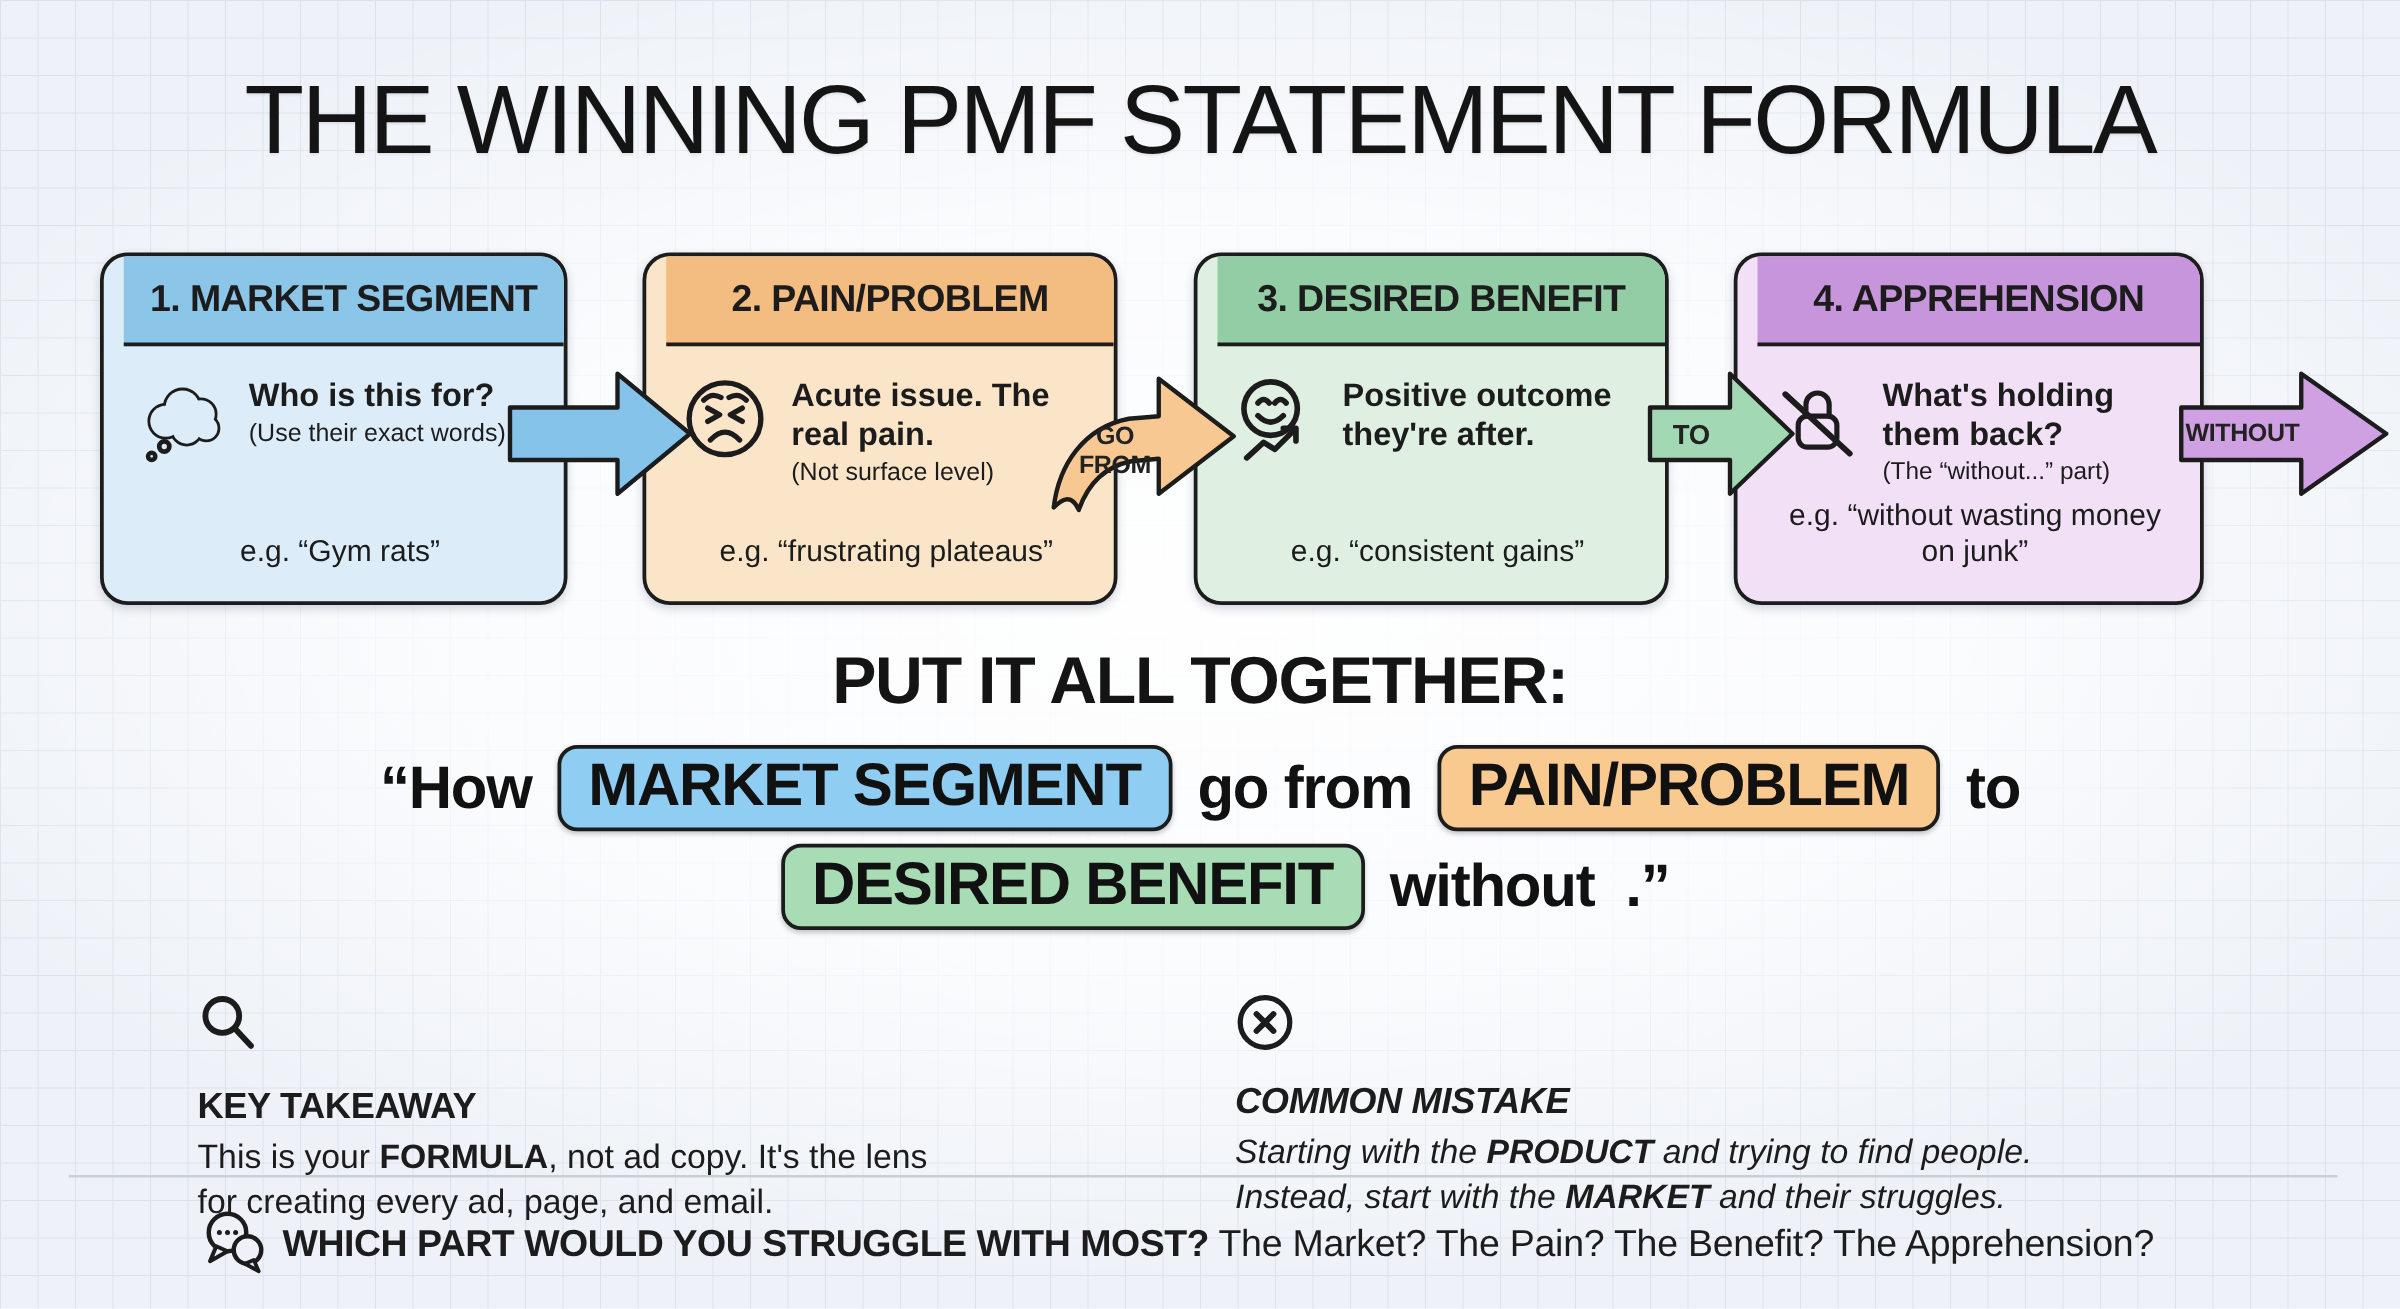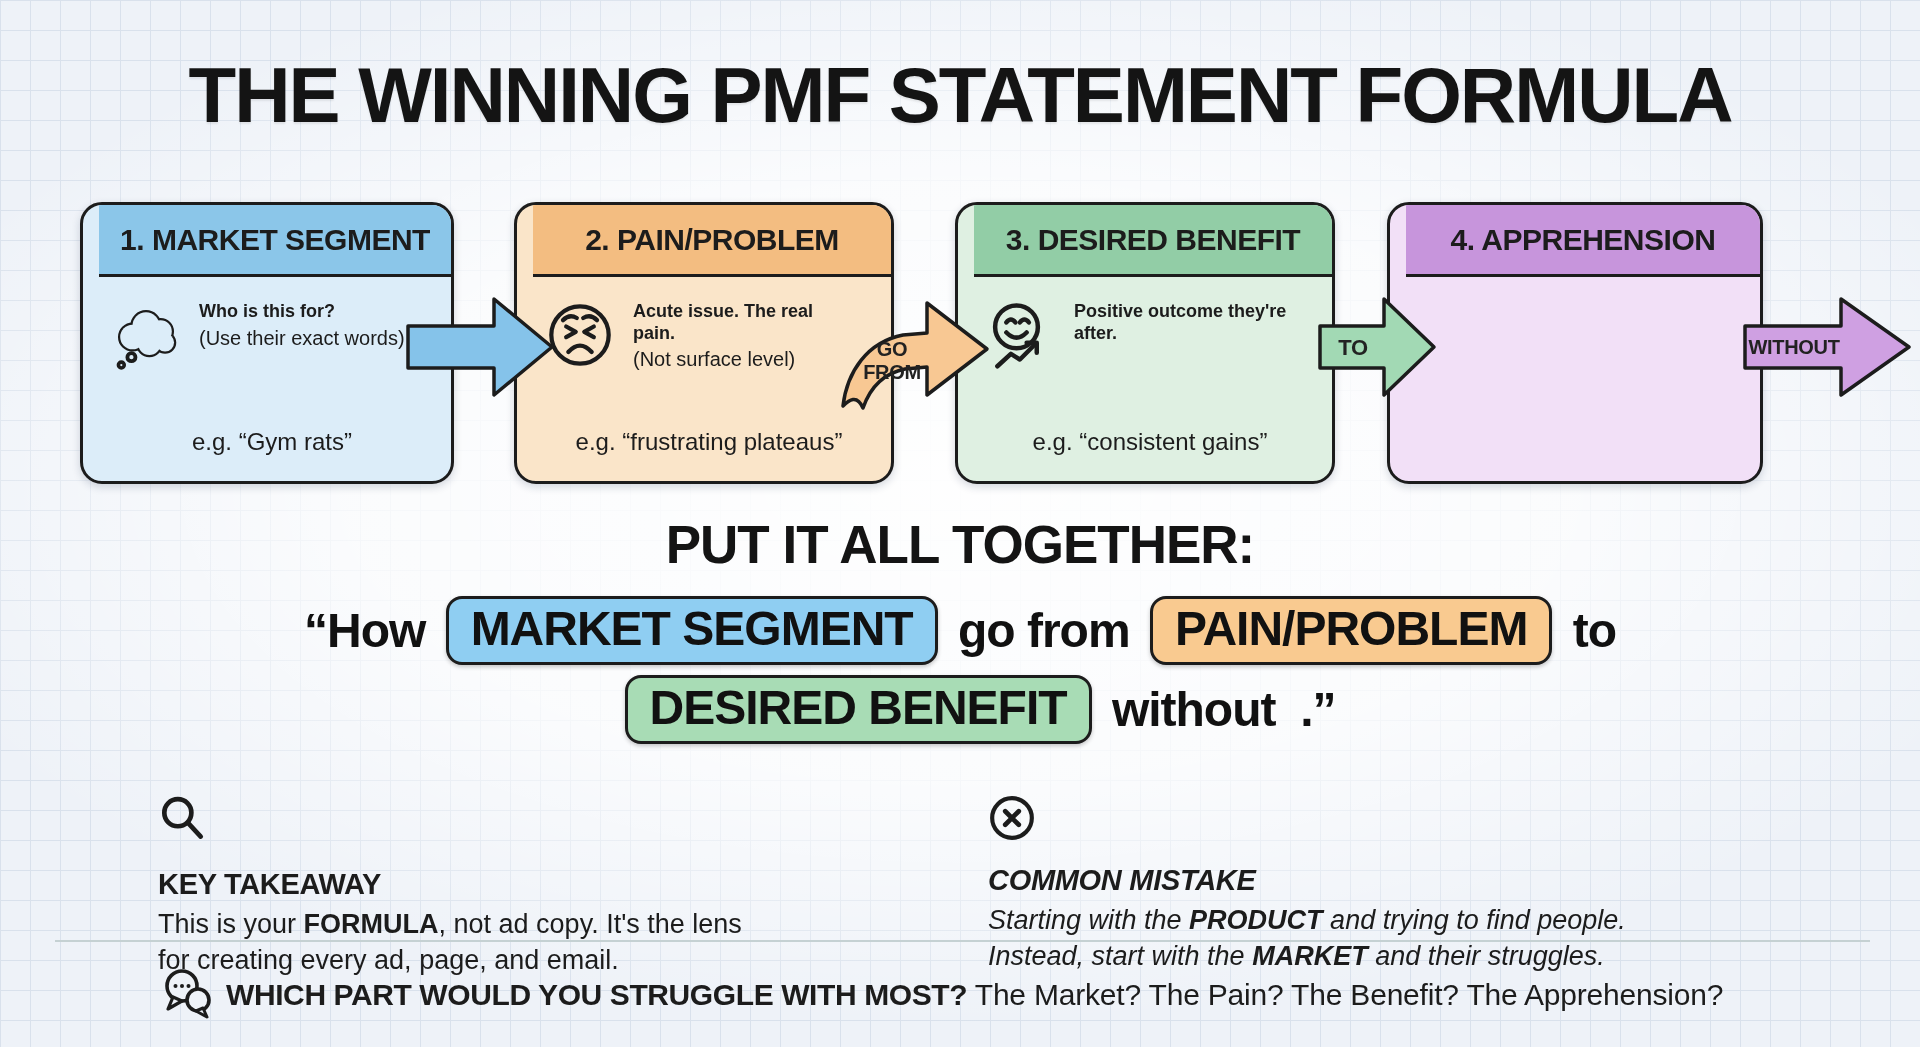--- a/index.html
+++ b/index.html
@@ -28,21 +28,21 @@
   .grid-fade{
     position:absolute;inset:0;z-index:0;pointer-events:none;
     background:radial-gradient(ellipse 58% 52% at 50% 46%,
       rgba(255,255,255,.95) 0%, rgba(255,255,255,.75) 55%, rgba(255,255,255,0) 100%);
   }
   .layer{position:absolute;z-index:1;}
 
   
   .page-title{
     left:0;top:50px;width:1920px;text-align:center;
-    font-size:78px;font-weight:700;letter-spacing:-2px;color:#141414;
+    font-size:78px;font-weight:400;letter-spacing:-2px;color:#141414;
     text-shadow:0 2px 2px rgba(0,0,0,.08);
   }
 
   
   .step{
     top:202px;height:282px;border:3px solid var(--ink);border-radius:22px;
     box-shadow:0 3px 8px rgba(20,40,70,.18);display:flex;flex-direction:column;overflow:hidden;
   }
   .step.s1{left:80px;width:374px;background:var(--step1-body);}
   .step.s2{left:514px;width:380px;background:var(--step2-body);}
@@ -54,21 +54,21 @@
     font-size:30px;font-weight:800;letter-spacing:-.5px;margin-left:16px;
   }
   .s1 .step-header{background:var(--step1-header);}
   .s2 .step-header{background:var(--step2-header);}
   .s3 .step-header{background:var(--step3-header);}
   .s4 .step-header{background:var(--step4-header);}
   .step-body{flex:1;display:flex;flex-direction:column;padding:24px 16px 24px 26px;}
   .step-row{display:flex;gap:16px;align-items:flex-start;}
   .step-icon{flex:0 0 74px;width:74px;display:flex;justify-content:center;}
   .step-text{max-width:216px;}
-  .step-main{font-size:18px;font-weight:700;line-height:1.2;}
+  .step-main{font-size:26px;font-weight:700;line-height:1.2;}
   .step-sub{font-size:20px;line-height:1.2;margin-top:3px;}
   .s4 .step-text{max-width:228px;}
   .s4 .step-sub{font-size:19.5px;white-space:nowrap;}
   .step-example{margin-top:auto;text-align:center;font-size:24px;line-height:1.2;padding:0 6px;}
 
   
   .arrow{position:absolute;z-index:2;}
   .arrow svg{display:block;overflow:visible;}
   .arrow-label{
     position:absolute;font-weight:800;color:#222;text-align:center;
@@ -196,20 +196,36 @@
           <div class="step-main">Positive outcome they're after.</div>
           <div class="step-sub"></div>
         </div>
       </div>
       <div class="step-example">e.g. “consistent gains”</div>
     </div>
   </div>
 
   <div class="layer step s4">
     <div class="step-header">4. APPREHENSION</div>
+    <div class="step-body">
+      <div class="step-row">
+        <span class="step-icon">
+          <svg width="66" height="68" viewBox="0 0 64 64" fill="none" stroke="#1c1c1c" stroke-width="4" stroke-linecap="round" stroke-linejoin="round">
+            <path d="M24 30 v-9 a9 9 0 0 1 18 0 v9"></path>
+            <rect x="18" y="30" width="30" height="24" rx="7"></rect>
+            <path d="M8 13 L58 59" stroke-width="4.5"></path>
+          </svg>
+        </span>
+        <div class="step-text">
+          <div class="step-main">What's holding them back?</div>
+          <div class="step-sub">(The “without...” part)</div>
+        </div>
+      </div>
+      <div class="step-example">e.g. “without wasting money on junk”</div>
+    </div>
   </div>
 
   <div class="arrow arrow-blue-wrap">
     <svg width="150" height="108" viewBox="0 0 150 108">
       <polygon points="2,33 88,33 88,6 146,54 88,102 88,75 2,75" style="fill:var(--arrow-blue)" stroke="#1c1c1c" stroke-width="3.5" stroke-linejoin="round"></polygon>
     </svg>
     <span class="arrow-label" style="left:6px;top:42px;width:80px;"></span>
   </div>
 
   <div class="arrow arrow-gofrom-wrap">

